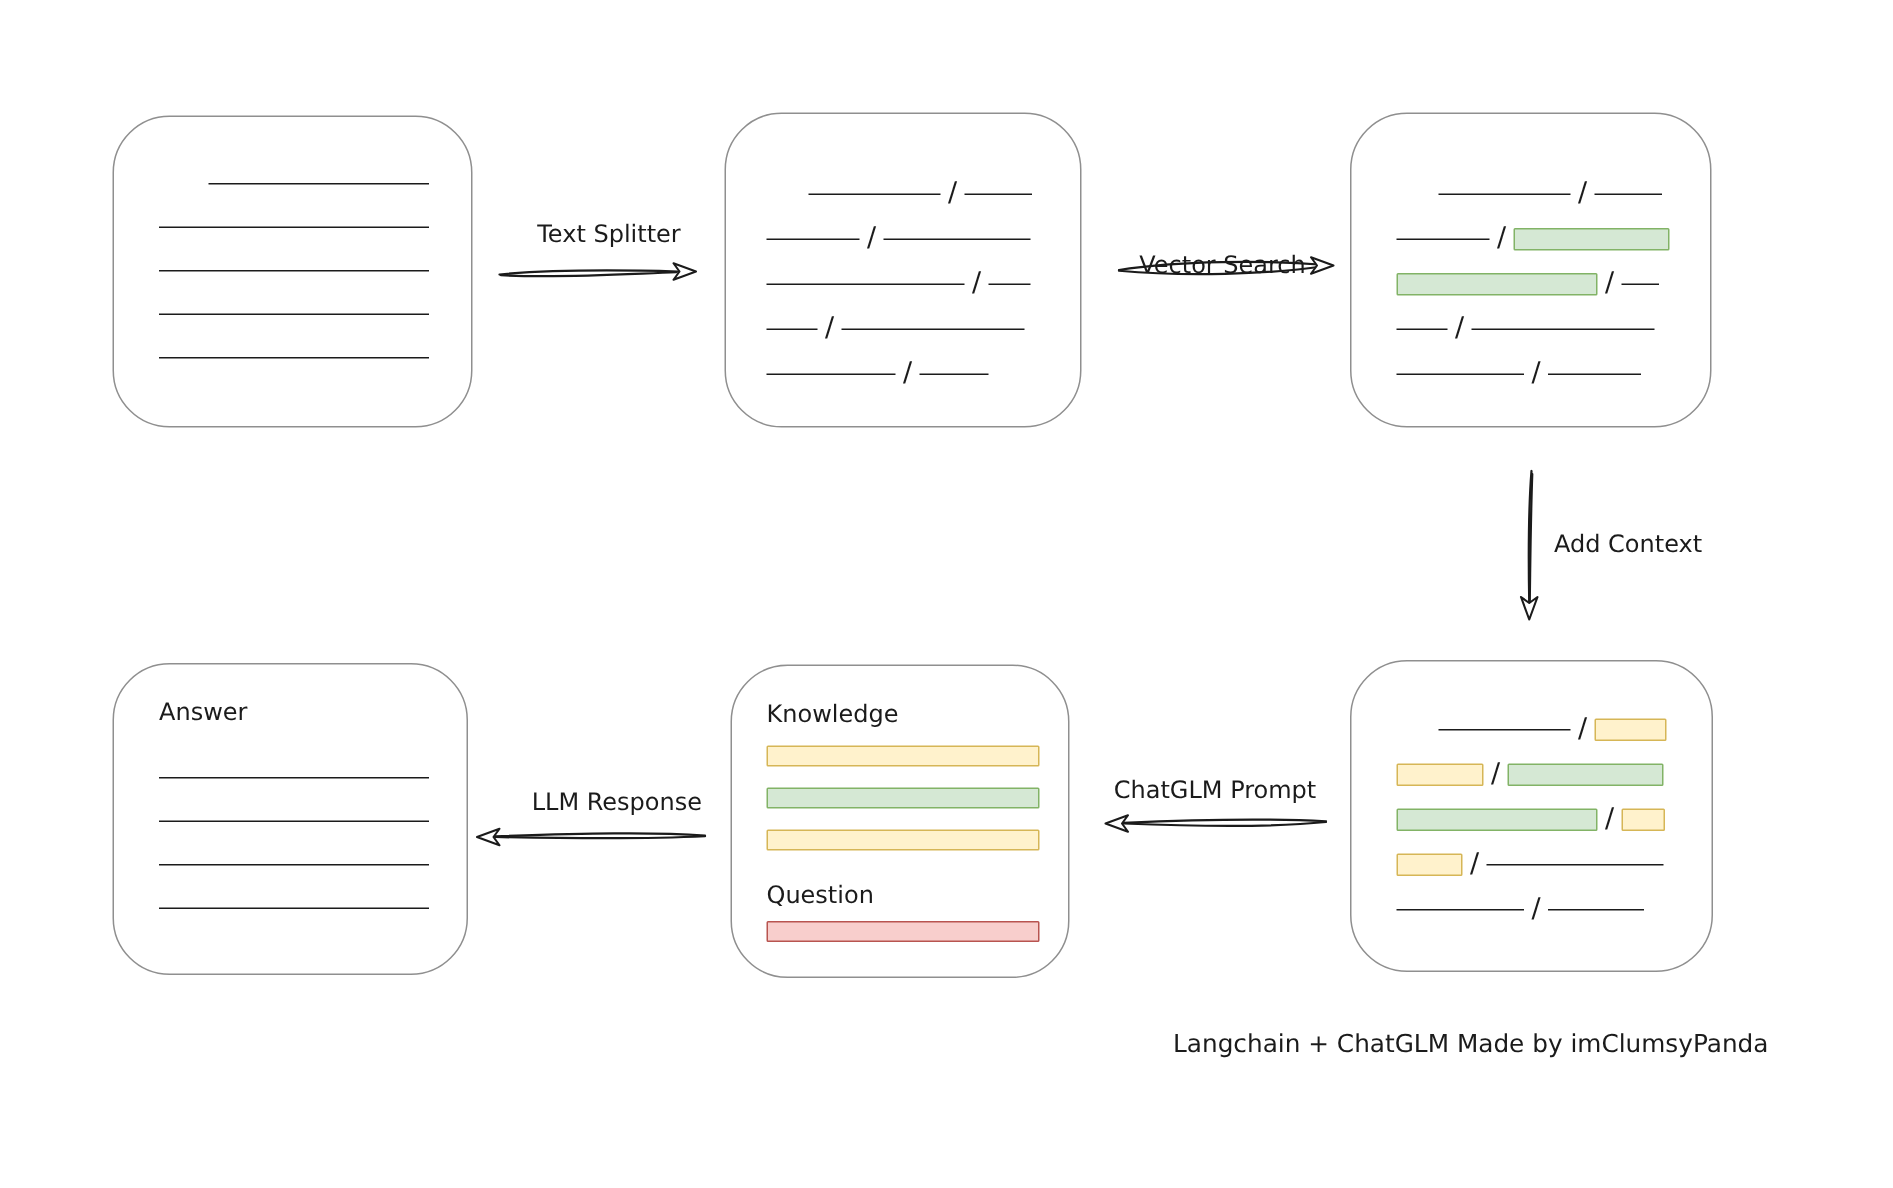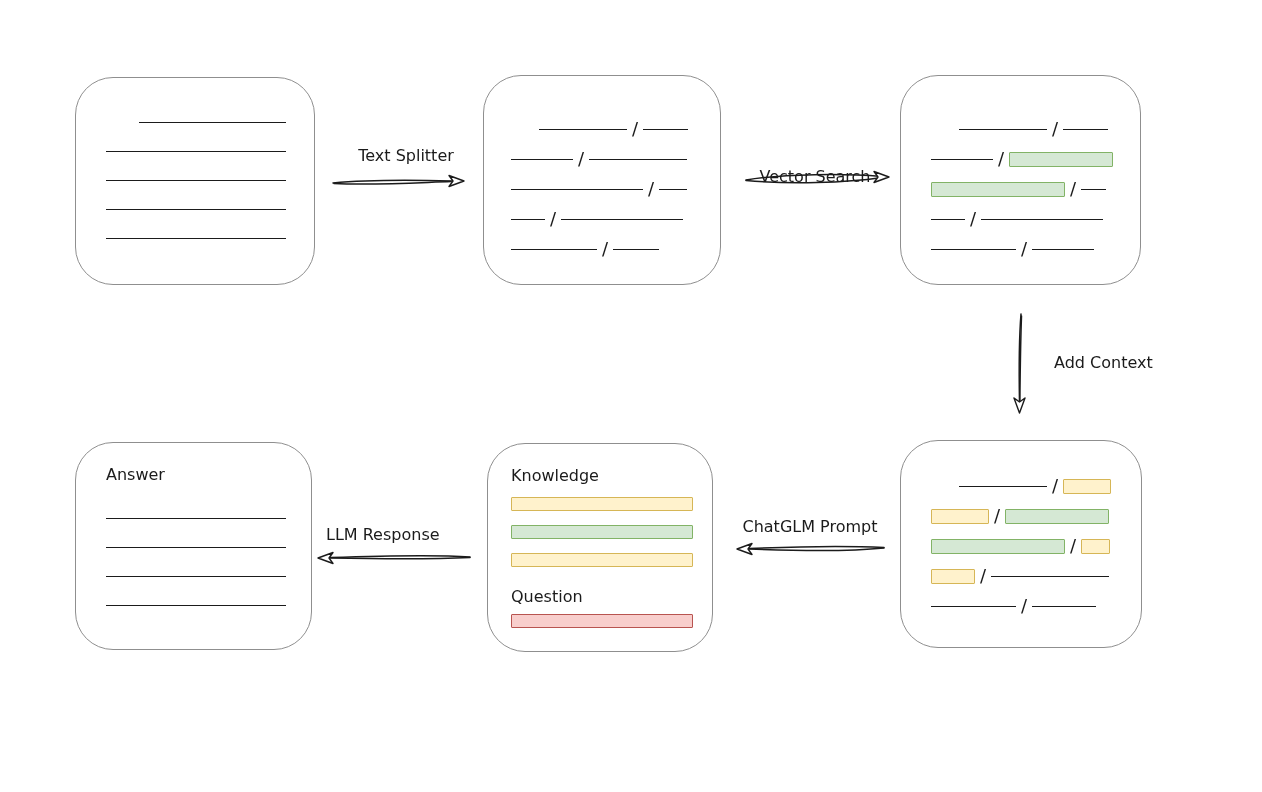--- a/index.html
+++ b/index.html
@@ -220,18 +220,19 @@
     <div class="box-title" style="margin-top:13px;">Question</div>
     <div class="rows rows-28" style="padding-top:1px;">
         <div class="seg-row">
           <div class="seg red" style="width: 182px; height: 14px;"></div>
         </div>
       </div>
   </div>
 
   <div class="lbl" style="left:340px;top:146px;width:132px;text-align:center;">Text Splitter</div>
   <div class="lbl" style="left:744px;top:147px;width:142px;text-align:center;margin-top:20px;">Vector Search</div>
-  <div class="lbl" style="left:1036px;top:353px;margin-left:18px;">Add Context</div>
+  <div class="lbl" style="left:1036px;top:353px;">Add Context</div>
   <div class="lbl" style="left:735px;top:517px;width:150px;text-align:center;">ChatGLM Prompt</div>
-  <div class="lbl" style="left:326px;top:525px;width:142px;text-align:left;">LLM Response</div>
-
+  <div class="lbl" style="left:326px;top:525px;width:142px;text-align:right;">LLM Response</div>
+
+  <div class="caption" style="left:782px;top:686px;">Langchain + ChatGLM Made by imClumsyPanda</div>
 
 </div>
 
 </body></html>

